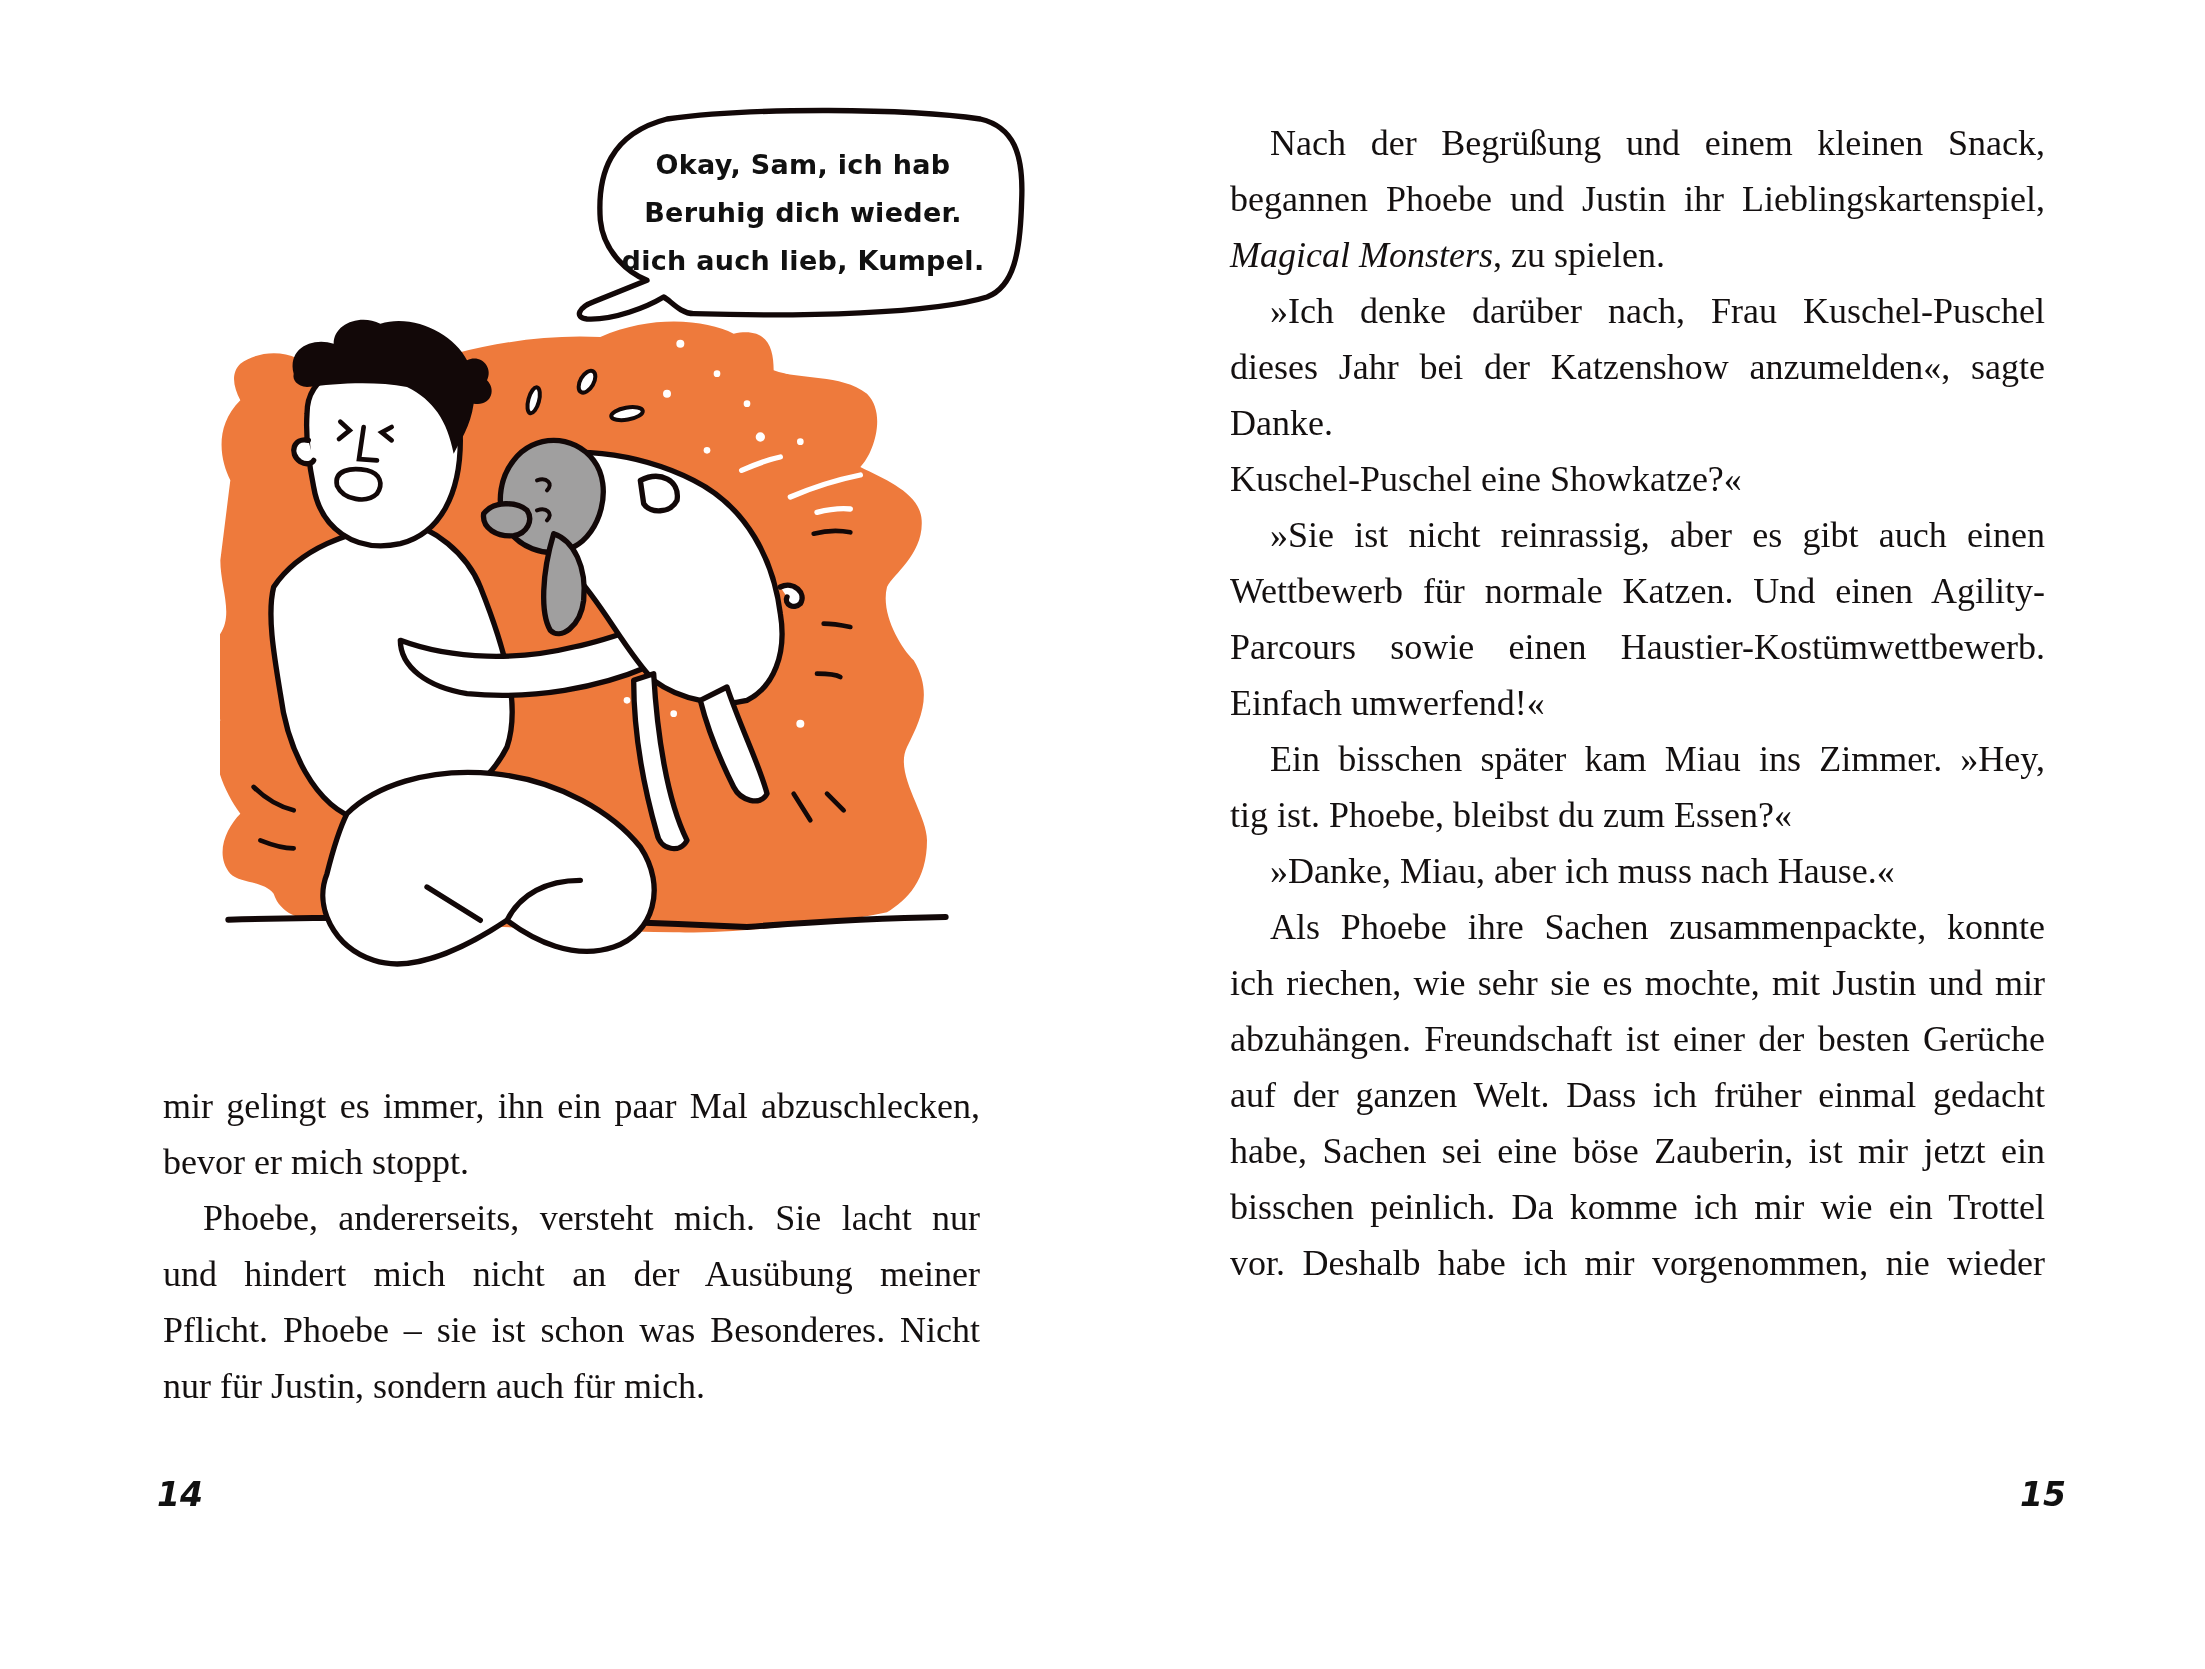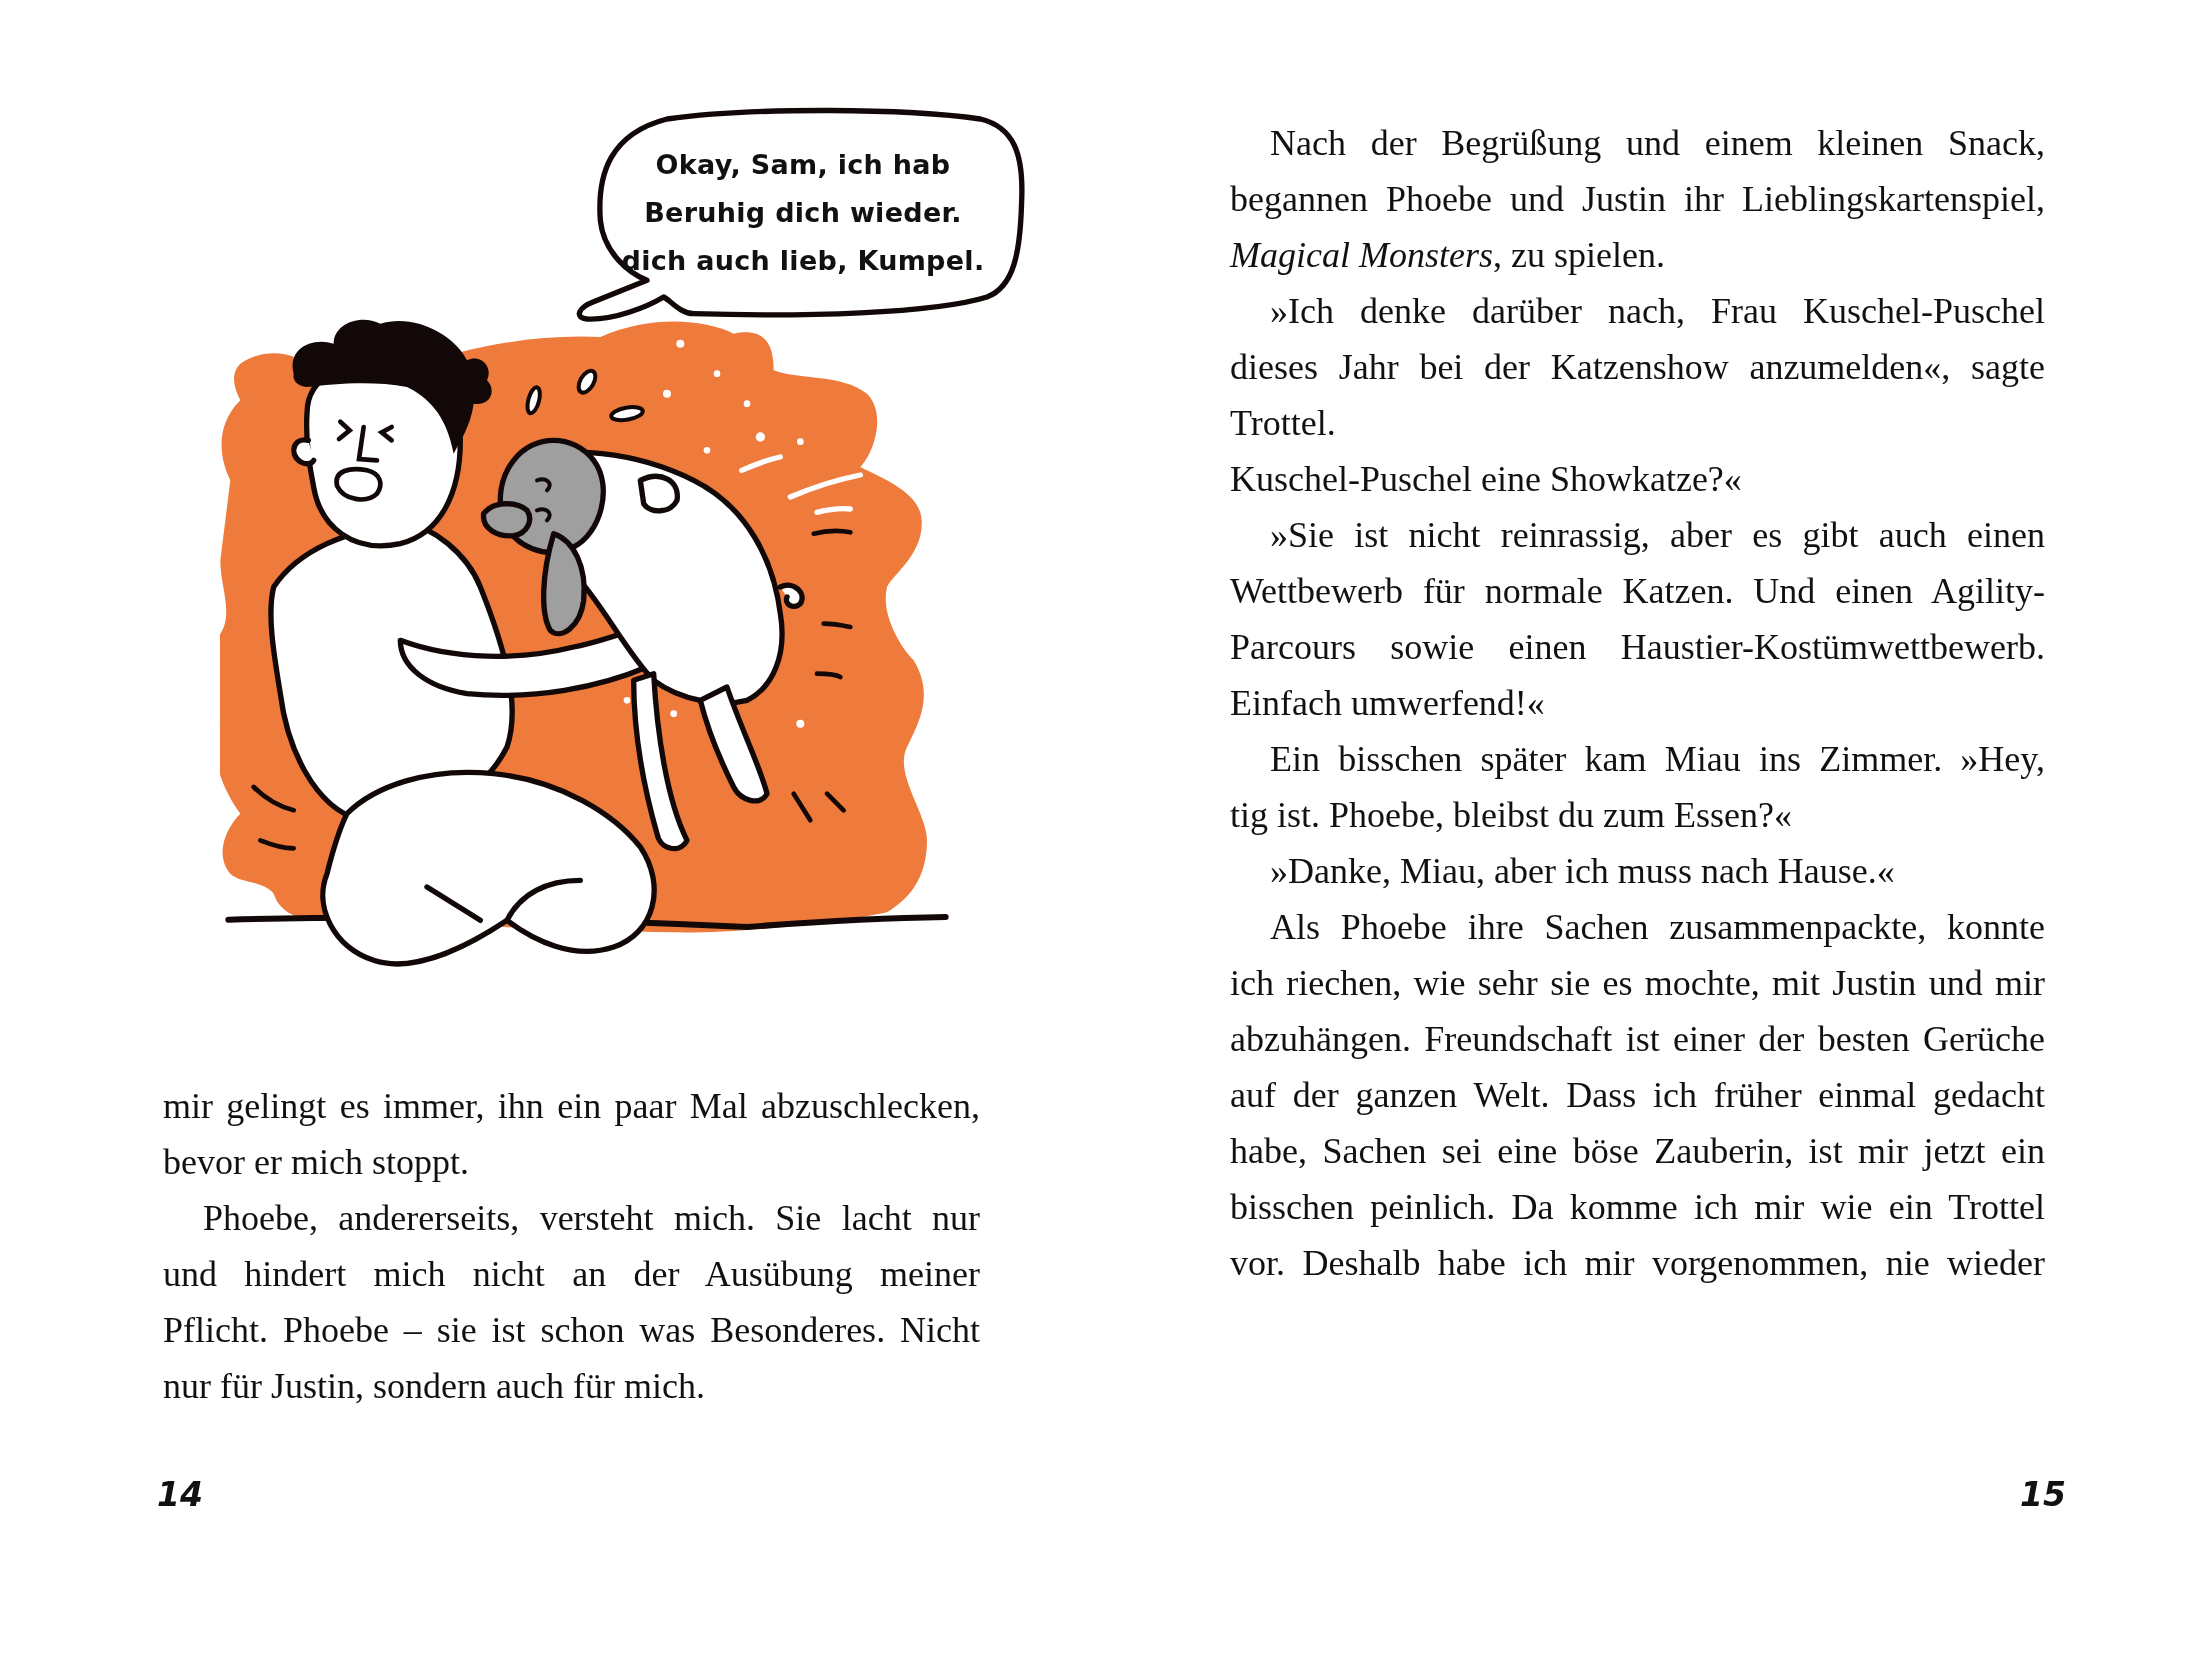--- a/index.html
+++ b/index.html
@@ -225,21 +225,21 @@
   <div class="page-number left">14</div>
 </div>
 
 <div class="page page-right">
   <div class="text-block right-text">
     <span class="line indent">Nach der Begrüßung und einem kleinen Snack,</span>
     <span class="line">begannen Phoebe und Justin ihr Lieblingskartenspiel,</span>
     <span class="line last"><em>Magical Monsters</em><span>, zu spielen.</span></span>
     <span class="line indent">»Ich denke darüber nach, Frau Kuschel-Puschel</span>
     <span class="line">dieses Jahr bei der Katzenshow anzumelden«, sagte</span>
-    <span class="line last">Trottel.</span>
+    <span class="line last">Danke.</span>
     <span class="line last">Kuschel-Puschel eine Showkatze?«</span>
     <span class="line indent">»Sie ist nicht reinrassig, aber es gibt auch einen</span>
     <span class="line">Wettbewerb für normale Katzen. Und einen Agility-</span>
     <span class="line">Parcours sowie einen Haustier-Kostümwettbewerb.</span>
     <span class="line last">Einfach umwerfend!«</span>
     <span class="line indent">Ein bisschen später kam Miau ins Zimmer. »Hey,</span>
     <span class="line last">tig ist. Phoebe, bleibst du zum Essen?«</span>
     <span class="line indent last">»Danke, Miau, aber ich muss nach Hause.«</span>
     <span class="line indent">Als Phoebe ihre Sachen zusammenpackte, konnte</span>
     <span class="line">ich riechen, wie sehr sie es mochte, mit Justin und mir</span>

